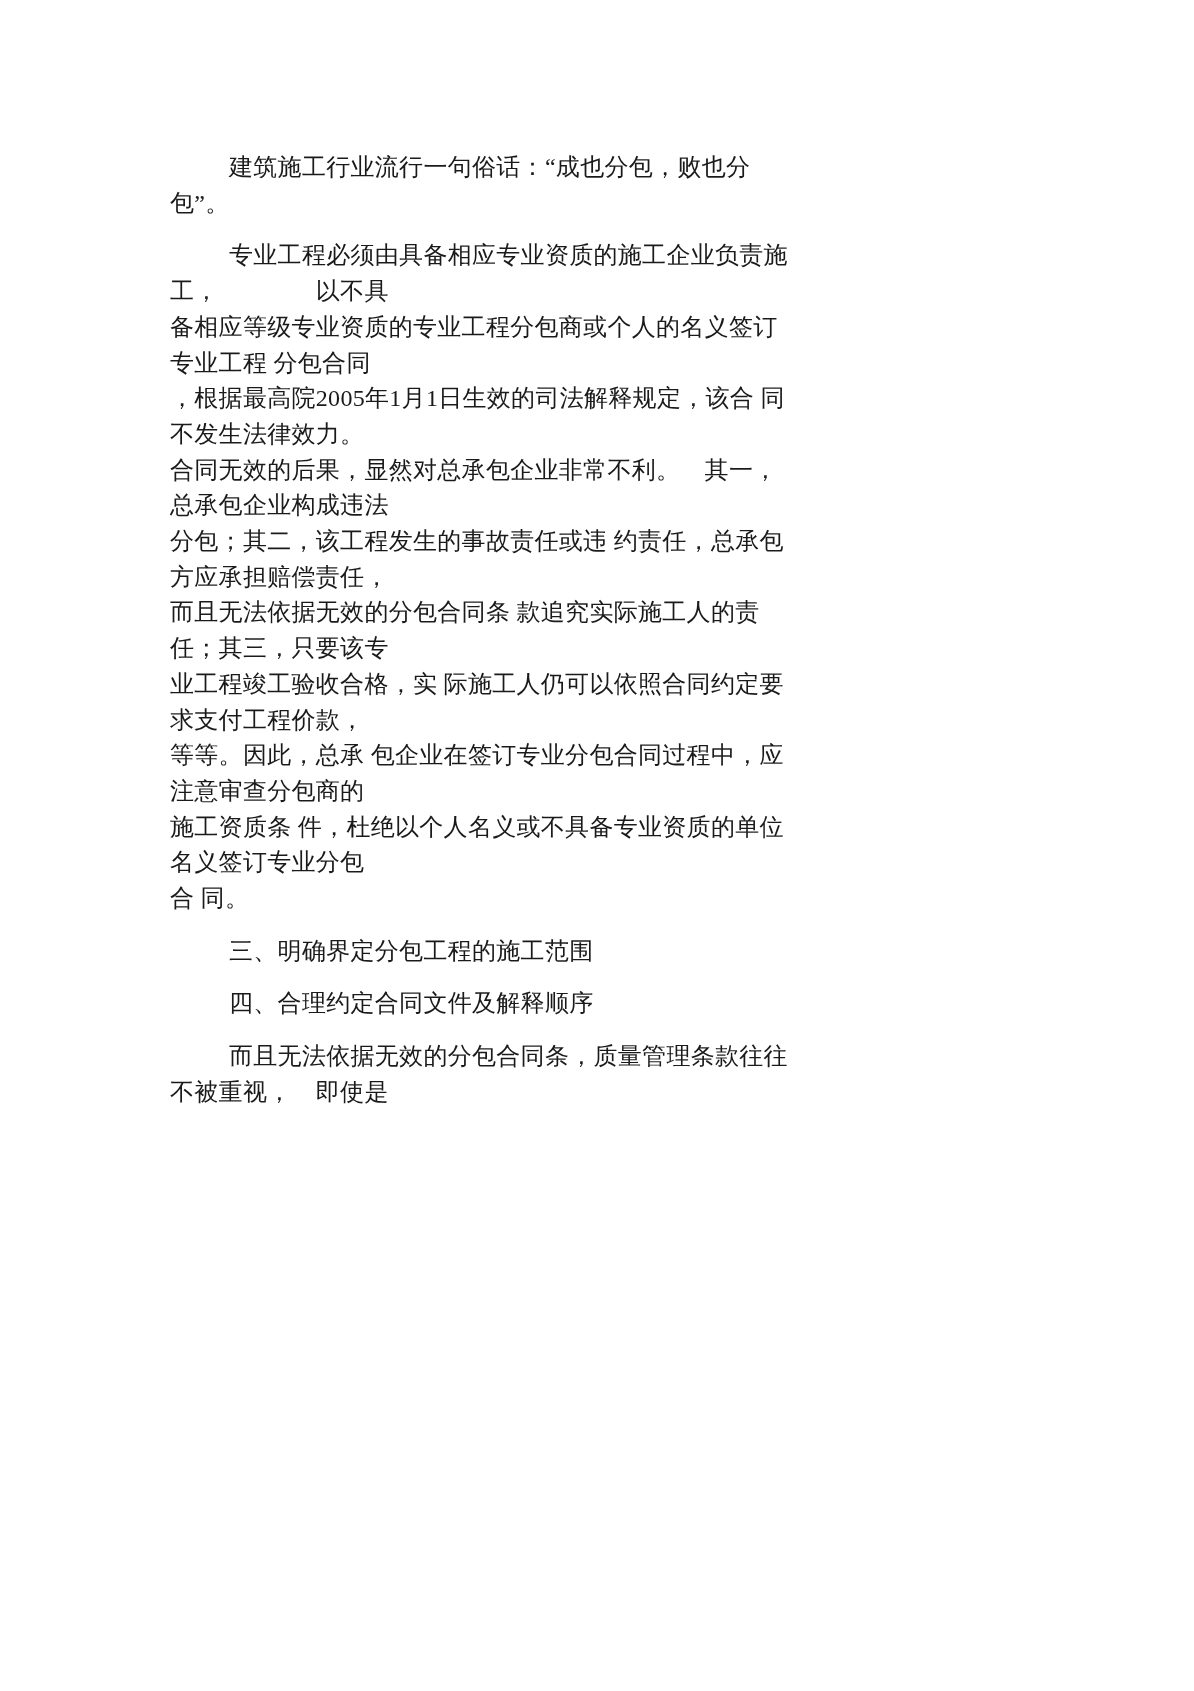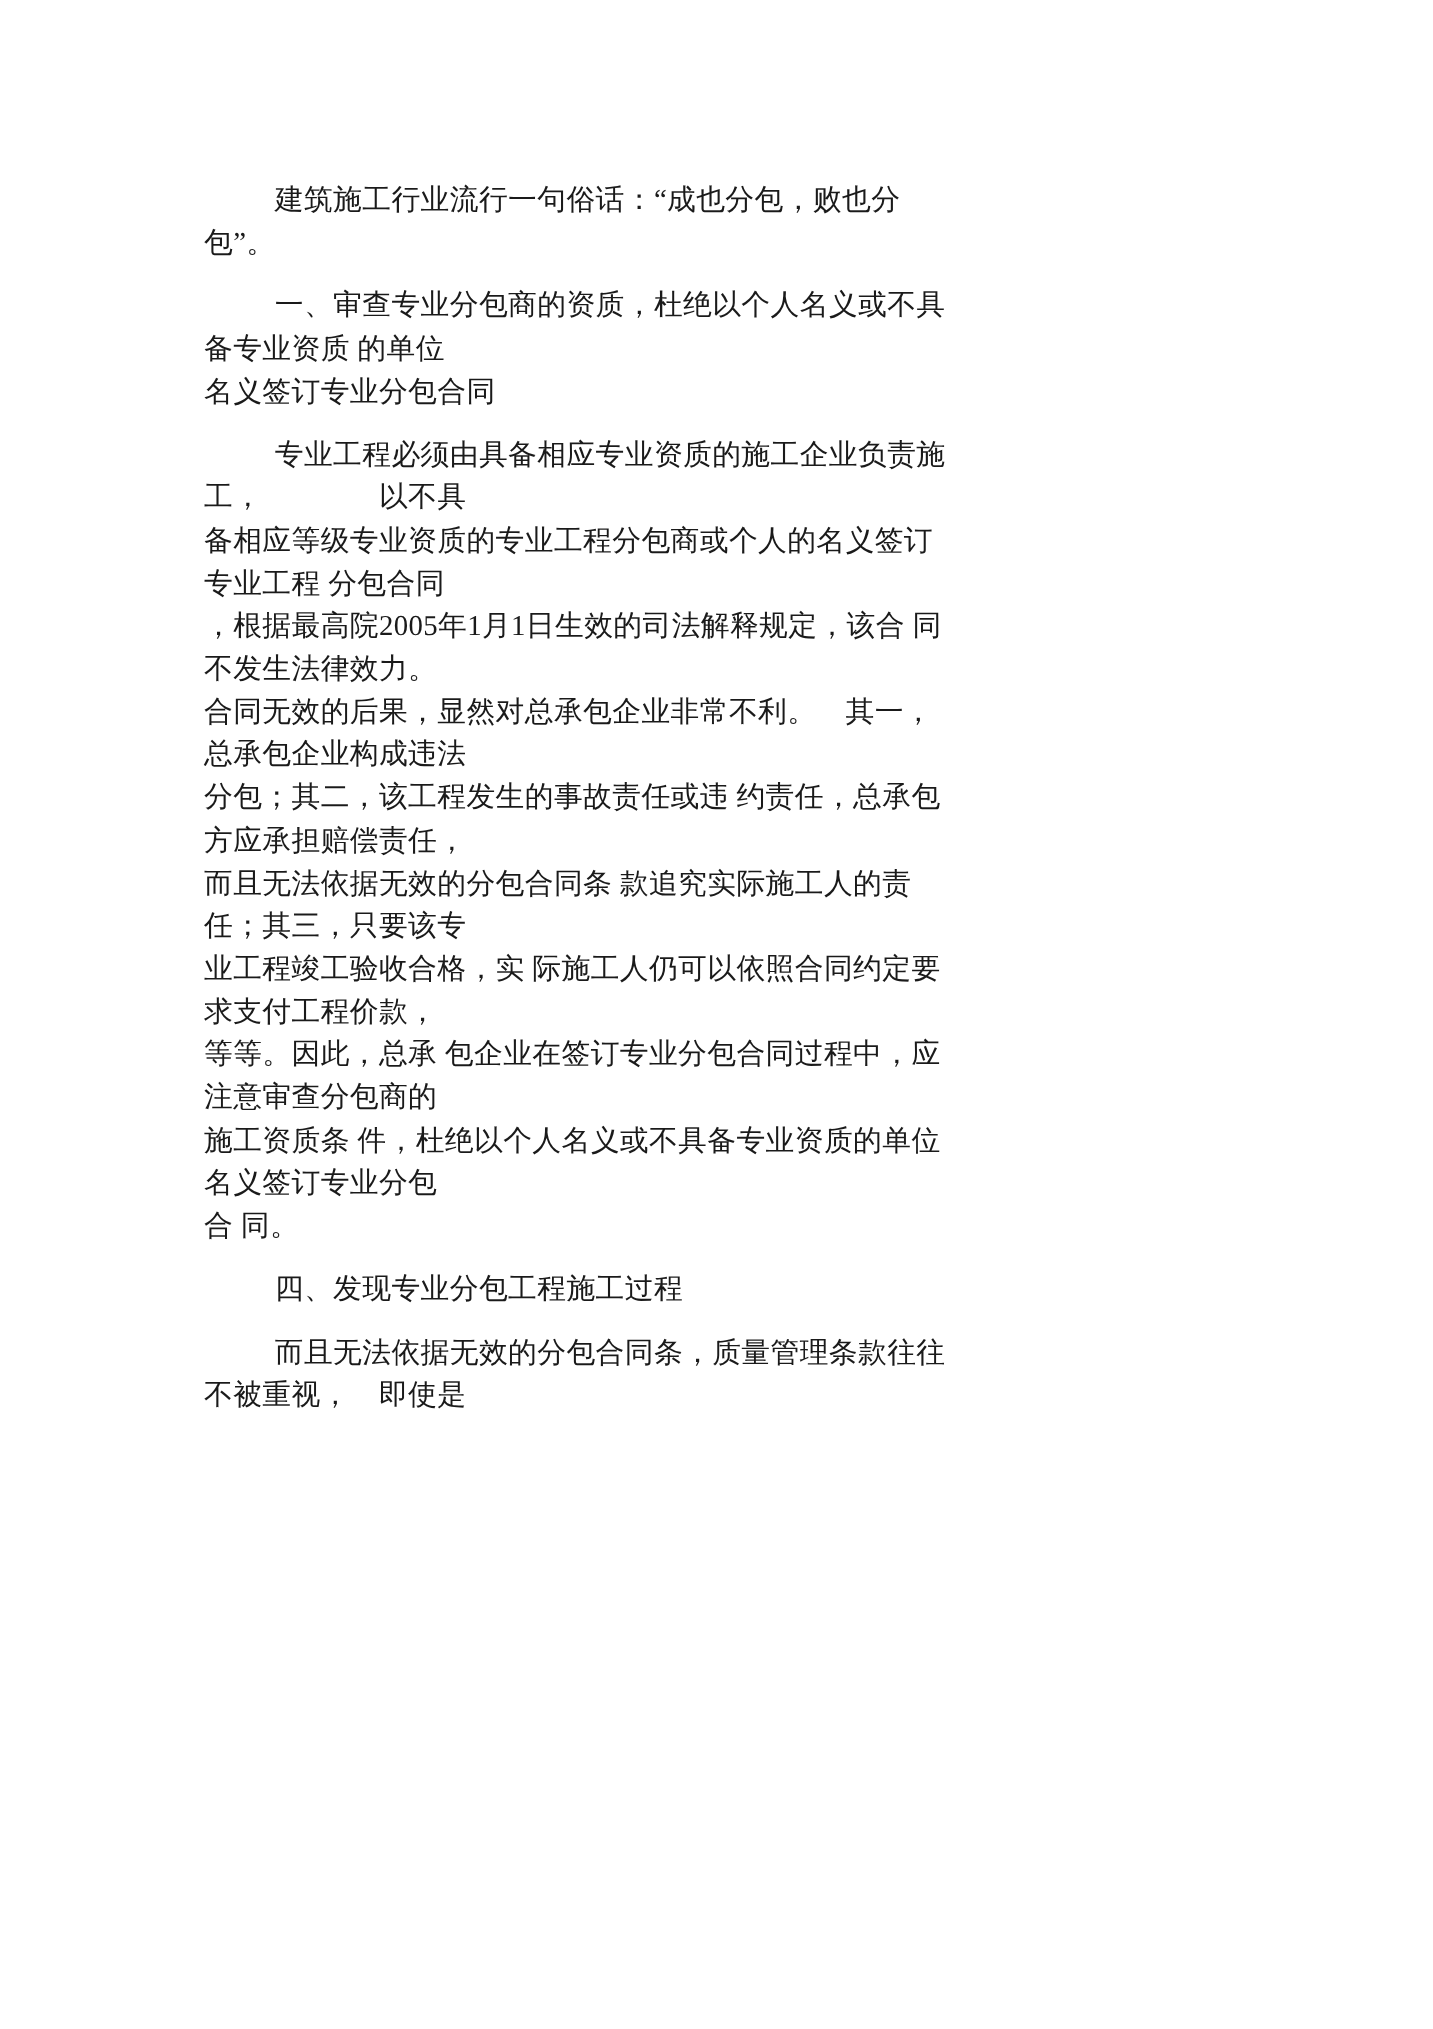--- a/index.html
+++ b/index.html
@@ -30,27 +30,26 @@
     text-indent: 59px;        
     white-space: pre-line;    
     letter-spacing: 0.3px;
   }
 </style>
 </head>
 <body>
 
 <div class="page">
   <p class="para">建筑施工行业流行一句俗话：“成也分包，败也分包”。</p>
-  <p class="para">一、审查专业分包商的资质，杜绝以个人名义或不具备专业资质 的单位
-名义签订专业分包合同</p>
   <p class="para">专业工程必须由具备相应专业资质的施工企业负责施工，　　　　以不具
 备相应等级专业资质的专业工程分包商或个人的名义签订专业工程 分包合同
 ，根据最高院2005年1月1日生效的司法解释规定，该合 同不发生法律效力。
 合同无效的后果，显然对总承包企业非常不利。　其一，总承包企业构成违法
 分包；其二，该工程发生的事故责任或违 约责任，总承包方应承担赔偿责任，
 而且无法依据无效的分包合同条 款追究实际施工人的责任；其三，只要该专
 业工程竣工验收合格，实 际施工人仍可以依照合同约定要求支付工程价款，
 等等。因此，总承 包企业在签订专业分包合同过程中，应注意审查分包商的
 施工资质条 件，杜绝以个人名义或不具备专业资质的单位名义签订专业分包
 合 同。</p>
-  <p class="para">四、发现专业分包工程施工过程</p>
+  <p class="para">三、明确界定分包工程的施工范围</p>
+  <p class="para">四、合理约定合同文件及解释顺序</p>
   <p class="para">而且无法依据无效的分包合同条，质量管理条款往往不被重视，　即使是</p>
 </div>
 
 </body></html>

